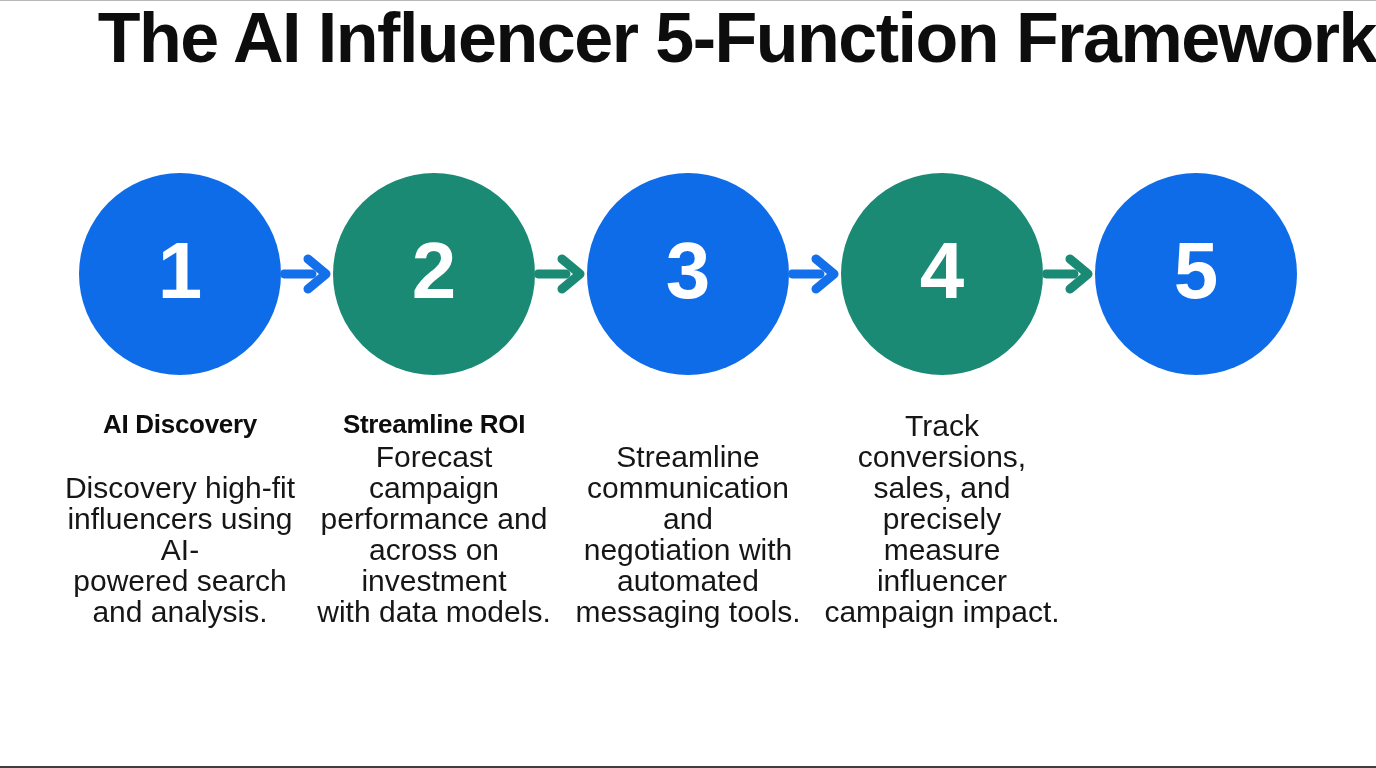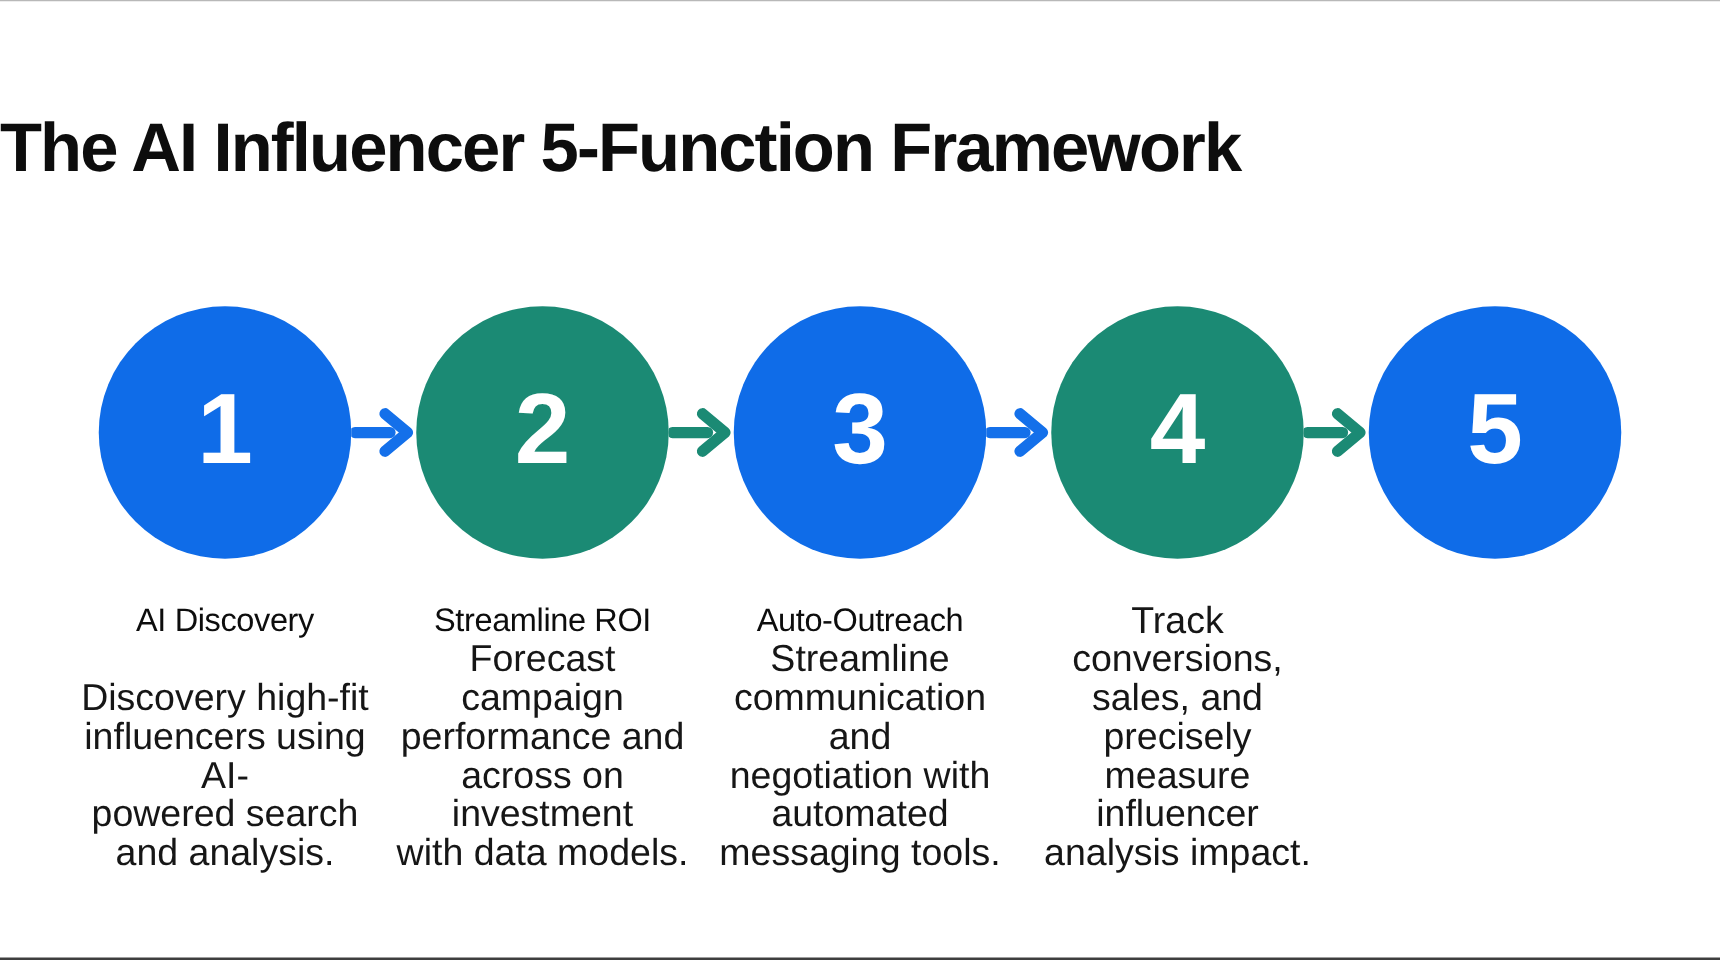--- a/index.html
+++ b/index.html
@@ -14,23 +14,22 @@
   .edge-top {
     position: absolute; top: 0; left: 0; right: 0; height: 1px;
     background: rgba(0,0,0,0.28);
   }
   .edge-bottom {
     position: absolute; bottom: 0; left: 0; right: 0; height: 2px;
     background: rgba(15,15,15,0.8);
   }
   .title {
     margin: 0;
-    padding-top: 88px;
-    text-align: left;
-    font-size: 55px;
+    text-align: right;
+    font-size: 70px;
     line-height: 1.1;
     font-weight: bold;
     letter-spacing: -1.5px;
     color: #0d0d0d;
   }
   .flow-row {
     margin-top: 96px;
     display: flex;
     align-items: center;
     justify-content: center;
@@ -68,21 +67,21 @@
     display: flex;
     flex-direction: column;
     align-items: center;
     text-align: center;
     box-sizing: border-box;
     padding: 0 8px;
   }
   .heading {
     font-size: 26px;
     line-height: 1.25;
-    font-weight: normal;
+    font-weight: bold;
     color: #0d0d0d;
     white-space: pre-line;
     letter-spacing: -0.3px;
   }
   .description {
     margin-top: auto;
     font-size: 30px;
     line-height: 31px;
     color: #161616;
     white-space: pre-line;
@@ -159,31 +158,30 @@
 
   <div class="column">
     <div class="heading">Streamline ROI</div>
     <div class="description">Forecast campaign
 performance and
 across on investment
 with data models.</div>
   </div>
 
   <div class="column">
-    <div class="heading">Auto-Outreach</div>
     <div class="description">Streamline
 communication and
 negotiation with
 automated
 messaging tools.</div>
   </div>
 
 
   <div class="column">
     <div class="description">Track conversions,
 sales, and precisely
 measure influencer
-analysis impact.</div>
+campaign impact.</div>
   </div>
 
 </div>
 
 <div class="edge-bottom"></div>
 
 </body></html>

